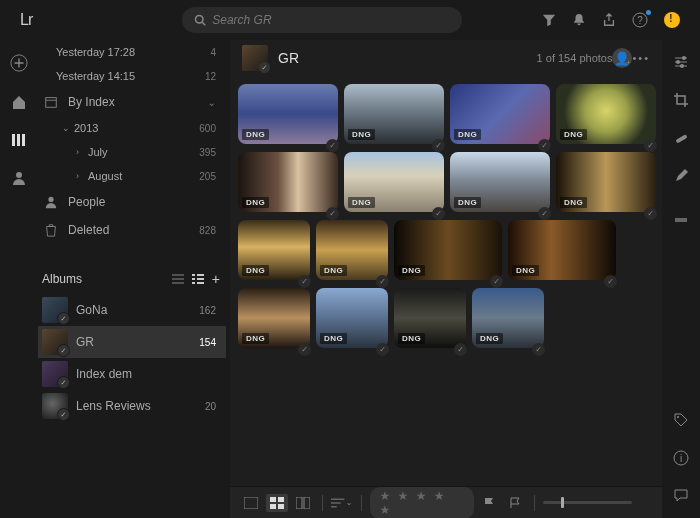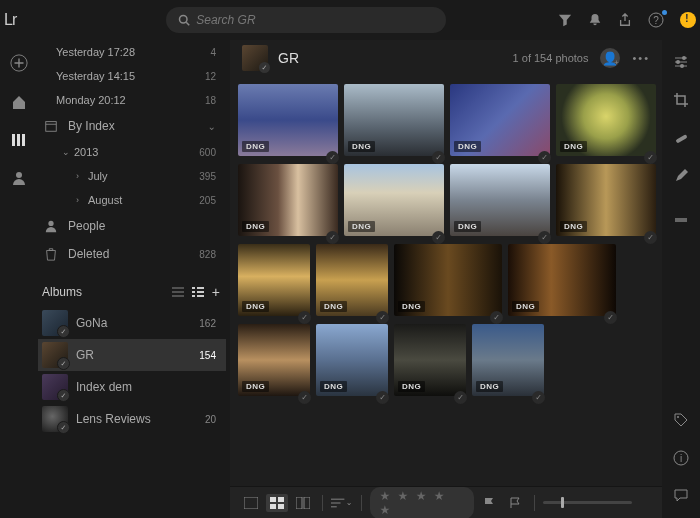--- a/index.html
+++ b/index.html
@@ -1,17 +1,17 @@
 <!DOCTYPE html>
 <html><head>
 <meta charset="utf-8">
 <style>
 *{margin:0;padding:0;box-sizing:border-box;font-family:Arial,sans-serif;-webkit-font-smoothing:antialiased}
 body{background:#1a1a1a;color:#aaa;font-size:12px;width:700px;height:518px;overflow:hidden;display:flex;flex-direction:column}
-.topbar{height:40px;background:#1a1a1a;display:flex;align-items:center;padding:0 4px}
+.topbar{height:40px;background:#1a1a1a;display:flex;align-items:center;padding:0 20px}
 .logo{color:#ccc;font-size:16px;font-weight:300;letter-spacing:-1px}
 .search{flex:0 0 280px;height:26px;background:#2a2a2a;border-radius:13px;display:flex;align-items:center;margin-left:150px;padding:0 12px;color:#777}
 .search svg{margin-right:6px}
 .tr{margin-left:auto;display:flex;gap:16px;align-items:center}
 .tr svg{cursor:pointer}
 .cloud{width:16px;height:16px;border-radius:50%;background:#fdb813;position:relative}
 .cloud::after{content:"!";position:absolute;left:5px;top:0;font-size:11px;color:#333;font-weight:bold}
 .notif-dot{width:5px;height:5px;border-radius:50%;background:#3a8dde;position:absolute;top:-2px;right:-3px}
 
 .main{flex:1;display:flex;overflow:hidden}
@@ -21,43 +21,43 @@
 
 .sidebar{width:192px;background:#1a1a1a;overflow-y:auto;padding-right:4px}
 .sidebar::-webkit-scrollbar{width:4px}
 .sidebar::-webkit-scrollbar-thumb{background:#444}
 .row{display:flex;align-items:center;height:24px;padding-left:18px;font-size:11px;color:#aaa}
 .row .n{margin-left:auto;padding-right:10px;color:#777;font-size:10px}
 .row .exp{width:12px;color:#888;font-size:9px}
 .irow{display:flex;align-items:center;height:28px;padding-left:6px;color:#aaa}
 .irow svg,.irow .ic{margin-right:10px;flex-shrink:0}
 .irow .n{margin-left:auto;padding-right:10px;color:#777;font-size:10px}
-.sec-hdr{display:flex;align-items:center;height:30px;padding:0 6px 0 4px;color:#ccc;font-size:12px;margin-top:9px}
+.sec-hdr{display:flex;align-items:center;height:30px;padding:0 6px 0 4px;color:#ccc;font-size:12px;margin-top:20px}
 .sec-tools{margin-left:auto;display:flex;gap:8px;align-items:center}
 .alb{display:flex;align-items:center;height:32px;padding-left:4px}
 .alb.active{background:#333}
 .alb .thmb{width:26px;height:26px;border-radius:2px;margin-right:8px;background:#555;position:relative}
 .alb .thmb::after{content:"✓";position:absolute;right:-2px;bottom:-2px;width:11px;height:11px;border-radius:50%;background:#333;color:#aaa;font-size:7px;display:flex;align-items:center;justify-content:center;border:1px solid #1a1a1a}
 .alb .n{margin-left:auto;padding-right:10px;color:#888;font-size:10px}
 .alb.active .n{color:#fff}
 
 .content{flex:1;display:flex;flex-direction:column;background:#1e1e1e;overflow:hidden}
 .chdr{height:36px;display:flex;align-items:center;padding:0 12px}
 .chdr .albthumb{width:26px;height:26px;border-radius:2px;background:#555;margin-right:10px;position:relative}
 .chdr .albthumb::after{content:"✓";position:absolute;right:-2px;bottom:-2px;width:11px;height:11px;border-radius:50%;background:#333;color:#aaa;font-size:7px;display:flex;align-items:center;justify-content:center}
 .chdr .t{color:#ddd;font-size:14px}
-.chdr .meta{margin-left:auto;color:#888;font-size:11px;display:flex;align-items:center;gap:12px}
+.chdr .meta{margin-left:auto;color:#888;font-size:11px;display:flex;align-items:center;}
 .avatar{width:20px;height:20px;border-radius:50%;background:#444;display:flex;align-items:center;justify-content:center;color:#888;font-size:13px}
 .dots{letter-spacing:2px;cursor:pointer}
 
 .grid{flex:1;overflow-y:auto;padding:8px}
 .grid::-webkit-scrollbar{width:6px}
 .grid::-webkit-scrollbar-thumb{background:#444}
 .grow{display:flex;gap:6px;margin-bottom:8px}
-.ph{position:relative;height:72px;border-radius:2px;overflow:hidden}
+.ph{position:relative;height:60px;border-radius:8px;overflow:hidden}
 .ph .badge{position:absolute;left:4px;bottom:4px;background:rgba(0,0,0,0.5);color:#ddd;font-size:8px;padding:1px 4px;border-radius:1px;font-weight:bold;letter-spacing:0.5px}
 .phwrap{position:relative}
 .phwrap .chk{position:absolute;right:-1px;bottom:-8px;width:13px;height:13px;border-radius:50%;background:#2a2a2a;color:#888;font-size:8px;display:flex;align-items:center;justify-content:center}
 
 .btmbar{height:32px;background:#232323;display:flex;align-items:center;padding:0 10px;gap:4px;border-top:1px solid #151515}
 .vbtn{width:22px;height:18px;display:flex;align-items:center;justify-content:center;color:#888;cursor:pointer}
 .vbtn.active{color:#ddd;background:#3a3a3a;border-radius:2px}
 .sep{width:1px;height:16px;background:#444;margin:0 4px}
 .stars{background:#333;border-radius:10px;padding:2px 10px;color:#666;letter-spacing:2px;font-size:12px}
 .slider{width:90px;height:3px;background:#444;border-radius:2px;position:relative;margin-left:auto;margin-right:20px}
@@ -133,24 +133,20 @@
   <div class="sidebar">
     <div id="recent">
         <div class="row">
           <span>Yesterday 17:28</span>
           <span class="n">4</span>
         </div>
         <div class="row">
           <span>Yesterday 14:15</span>
           <span class="n">12</span>
         </div>
-        <div class="row">
-          <span>Monday  20:12</span>
-          <span class="n">18</span>
-        </div>
       </div>
     <div class="irow">
       <svg class="ic" width="14" height="14" viewBox="0 0 16 16">
           <rect x="2" y="3" width="12" height="11" stroke="#888" fill="none"></rect>
           <line x1="2" y1="6" x2="14" y2="6" stroke="#888"></line>
         </svg>
       <span>By Index</span>
       <span class="n">⌄</span>
     </div>
     <div class="row" style="padding-left:24px">

